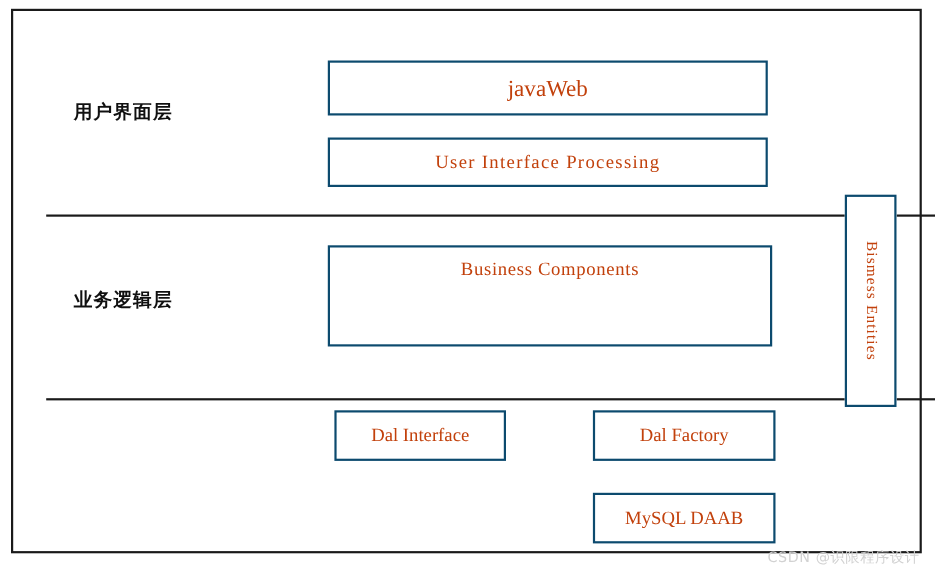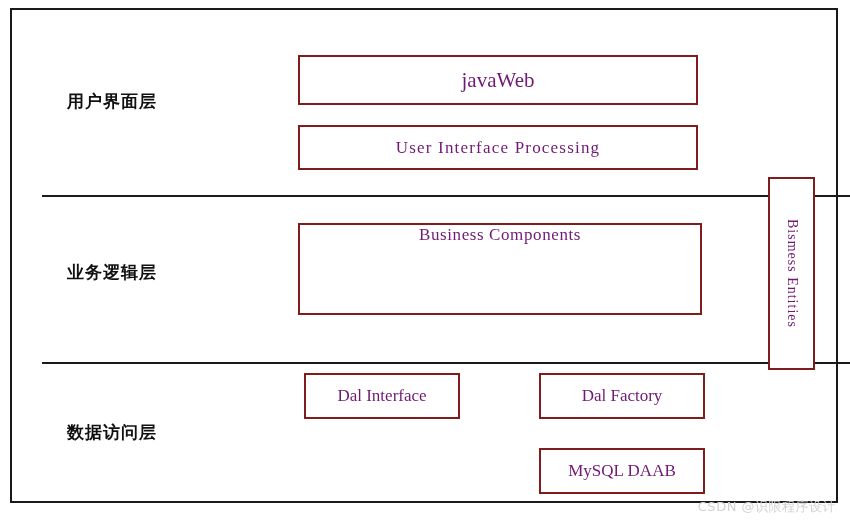--- a/index.html
+++ b/index.html
@@ -57,27 +57,27 @@
     white-space: nowrap;
     font-family: "DejaVu Serif", "Liberation Serif", serif;
   }
   .layer-label.ui   { left: 55px;  top: 80px;  }
   .layer-label.biz  { left: 55px;  top: 251px; }
   .layer-label.data { left: 55px;  top: 411px; }
 
   
   .box {
     position: absolute;
-    border: 2px solid #7f1d1d;
+    border: 2px solid #0c4a6e;
     box-sizing: border-box;
     background: #ffffff;
     display: flex;
     align-items: center;
     justify-content: center;
-    color: #701a75;
+    color: #c2410c;
     white-space: nowrap;
   }
 
   
   .box.javaweb {
     left: 286px; top: 45px; width: 400px; height: 50px;
     font-size: 21px;
   }
   .box.uiproc {
     left: 286px; top: 115px; width: 400px; height: 45px;
@@ -87,20 +87,21 @@
 
   
   .box.bizcomp {
     left: 286px; top: 213px; width: 404px; height: 92px;
     align-items: flex-start;
     justify-content: center;
     font-size: 17px;
     letter-spacing: 0.6px;
   }
   .bizcomp-title {
+    margin-top: 10px;
   }
   .box.entsvc {
     left: 290px; top: 258px; width: 370px; height: 45px;
     font-size: 15px;
     letter-spacing: 0.3px;
   }
 
   
   .box.dal-iface   { left: 292px; top: 363px; width: 156px; height: 46px; font-size: 17px; }
   .box.dal-factory { left: 527px; top: 363px; width: 166px; height: 46px; font-size: 17px; }
@@ -139,21 +140,20 @@
 
   <div class="outer-frame">
 
     <div class="layer-divider d1"></div>
     <div class="layer-divider d1b"></div>
     <div class="layer-divider d2"></div>
     <div class="layer-divider d2b"></div>
 
     <div class="layer-label biz">业务逻辑层</div>
     <div class="layer-label ui">用户界面层</div>
-    <div class="layer-label data">数据访问层</div>
 
     <div class="box javaweb">javaWeb</div>
     <div class="box uiproc">User  Interface  Processing</div>
 
     <div class="box bizcomp">
       <span class="bizcomp-title">Business   Components</span>
     </div>
 
     <div class="box dal-iface">Dal Interface</div>
     <div class="box dal-factory">Dal Factory</div>

